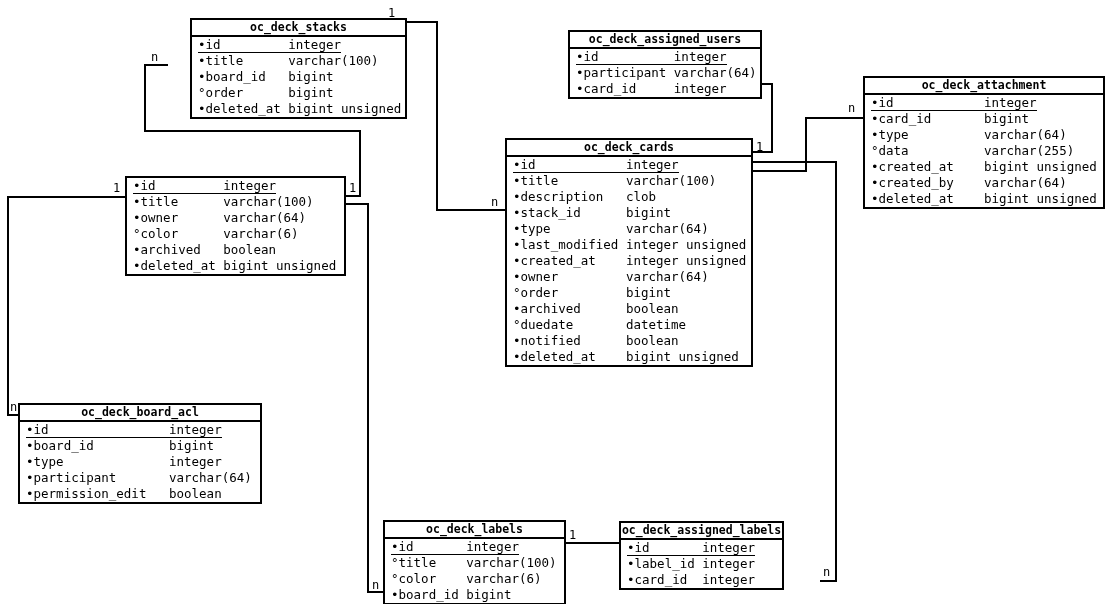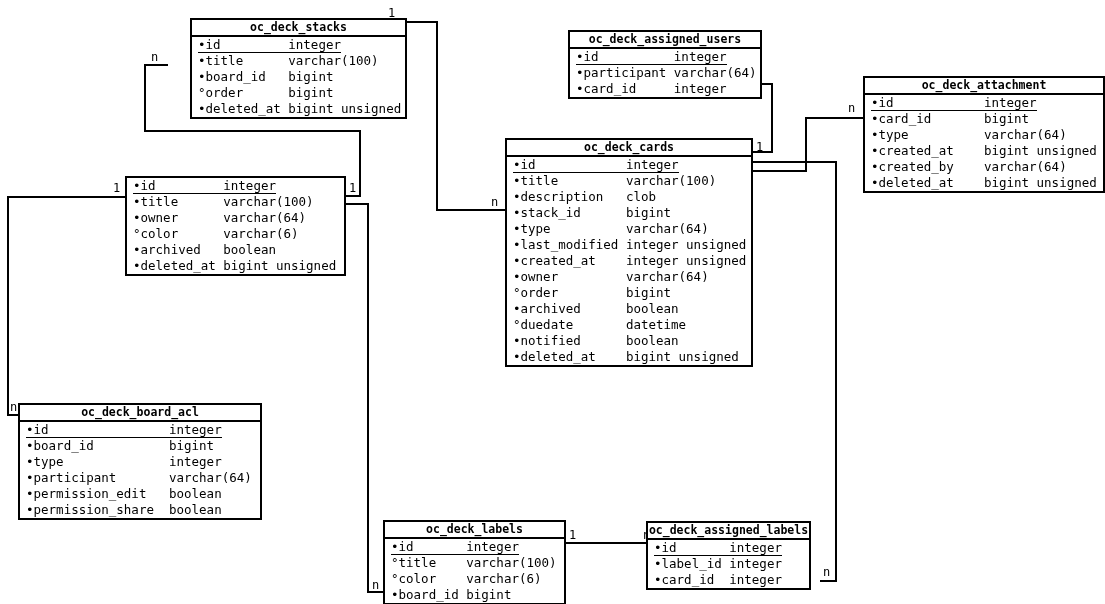--- a/index.html
+++ b/index.html
@@ -83,20 +83,21 @@
         <div class="thead">oc_deck_assigned_users</div>
         <div class="frow pk"><span class="fname" style="width: 13ch;"><span>•</span><span>id</span></span><span class="ftype">integer</span></div>
         <div class="frow"><span class="fname" style="width: 13ch;"><span>•</span><span>participant</span></span><span class="ftype">varchar(64)</span></div>
         <div class="frow"><span class="fname" style="width: 13ch;"><span>•</span><span>card_id</span></span><span class="ftype">integer</span></div>
       </div>
       <div class="tbl" style="left: 863px; top: 76px; width: 242px;">
         <div class="thead">oc_deck_attachment</div>
         <div class="frow pk"><span class="fname" style="width: 15ch;"><span>•</span><span>id</span></span><span class="ftype">integer</span></div>
         <div class="frow"><span class="fname" style="width: 15ch;"><span>•</span><span>card_id</span></span><span class="ftype">bigint</span></div>
         <div class="frow"><span class="fname" style="width: 15ch;"><span>•</span><span>type</span></span><span class="ftype">varchar(64)</span></div>
+        <div class="frow"><span class="fname" style="width: 15ch;"><span>°</span><span>data</span></span><span class="ftype">varchar(255)</span></div>
         <div class="frow"><span class="fname" style="width: 15ch;"><span>•</span><span>created_at</span></span><span class="ftype">bigint unsigned</span></div>
         <div class="frow"><span class="fname" style="width: 15ch;"><span>•</span><span>created_by</span></span><span class="ftype">varchar(64)</span></div>
         <div class="frow"><span class="fname" style="width: 15ch;"><span>•</span><span>deleted_at</span></span><span class="ftype">bigint unsigned</span></div>
       </div>
       <div class="tbl" style="left: 505px; top: 138px; width: 248px;">
         <div class="thead">oc_deck_cards</div>
         <div class="frow pk"><span class="fname" style="width: 15ch;"><span>•</span><span>id</span></span><span class="ftype">integer</span></div>
         <div class="frow"><span class="fname" style="width: 15ch;"><span>•</span><span>title</span></span><span class="ftype">varchar(100)</span></div>
         <div class="frow"><span class="fname" style="width: 15ch;"><span>•</span><span>description</span></span><span class="ftype">clob</span></div>
         <div class="frow"><span class="fname" style="width: 15ch;"><span>•</span><span>stack_id</span></span><span class="ftype">bigint</span></div>
@@ -118,29 +119,28 @@
         <div class="frow"><span class="fname" style="width: 12ch;"><span>•</span><span>archived</span></span><span class="ftype">boolean</span></div>
         <div class="frow"><span class="fname" style="width: 12ch;"><span>•</span><span>deleted_at</span></span><span class="ftype">bigint unsigned</span></div>
       </div>
       <div class="tbl" style="left: 18px; top: 403px; width: 244px;">
         <div class="thead">oc_deck_board_acl</div>
         <div class="frow pk"><span class="fname" style="width: 19ch;"><span>•</span><span>id</span></span><span class="ftype">integer</span></div>
         <div class="frow"><span class="fname" style="width: 19ch;"><span>•</span><span>board_id</span></span><span class="ftype">bigint</span></div>
         <div class="frow"><span class="fname" style="width: 19ch;"><span>•</span><span>type</span></span><span class="ftype">integer</span></div>
         <div class="frow"><span class="fname" style="width: 19ch;"><span>•</span><span>participant</span></span><span class="ftype">varchar(64)</span></div>
         <div class="frow"><span class="fname" style="width: 19ch;"><span>•</span><span>permission_edit</span></span><span class="ftype">boolean</span></div>
-        <div class="frow"><span class="fname" style="width: 19ch;"><span>•</span><span>permission_share</span></span><span class="ftype">boolean</span></div>
       </div>
       <div class="tbl" style="left: 383px; top: 520px; width: 183px;">
         <div class="thead">oc_deck_labels</div>
         <div class="frow pk"><span class="fname" style="width: 10ch;"><span>•</span><span>id</span></span><span class="ftype">integer</span></div>
         <div class="frow"><span class="fname" style="width: 10ch;"><span>°</span><span>title</span></span><span class="ftype">varchar(100)</span></div>
         <div class="frow"><span class="fname" style="width: 10ch;"><span>°</span><span>color</span></span><span class="ftype">varchar(6)</span></div>
         <div class="frow"><span class="fname" style="width: 10ch;"><span>•</span><span>board_id</span></span><span class="ftype">bigint</span></div>
       </div>
-      <div class="tbl" style="left: 646px; top: 521px; width: 165px;">
+      <div class="tbl" style="left: 619px; top: 521px; width: 165px;">
         <div class="thead">oc_deck_assigned_labels</div>
         <div class="frow pk"><span class="fname" style="width: 10ch;"><span>•</span><span>id</span></span><span class="ftype">integer</span></div>
         <div class="frow"><span class="fname" style="width: 10ch;"><span>•</span><span>label_id</span></span><span class="ftype">integer</span></div>
         <div class="frow"><span class="fname" style="width: 10ch;"><span>•</span><span>card_id</span></span><span class="ftype">integer</span></div>
       </div>
     </div>
 </div>
 
 </body></html>

